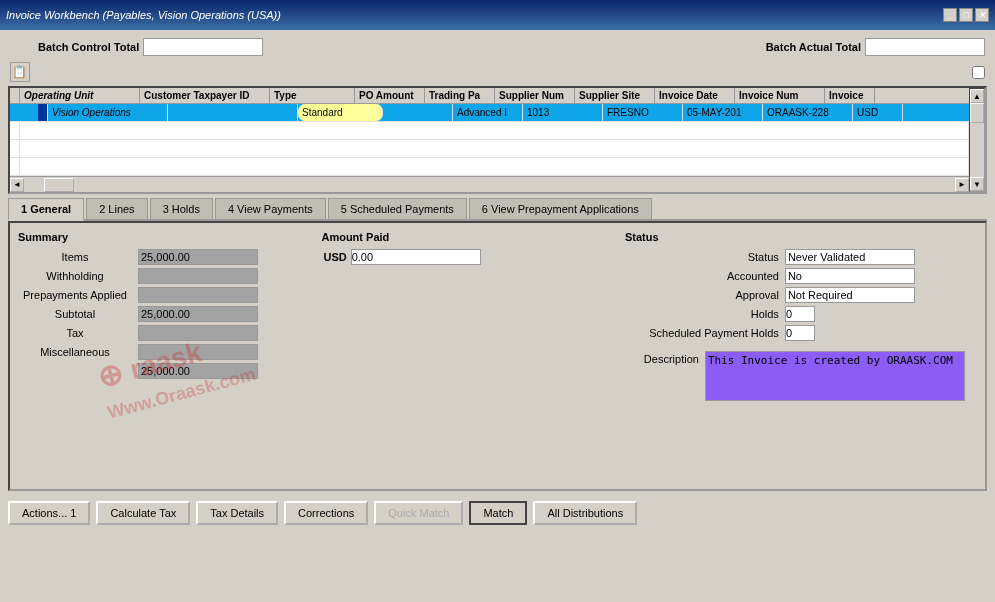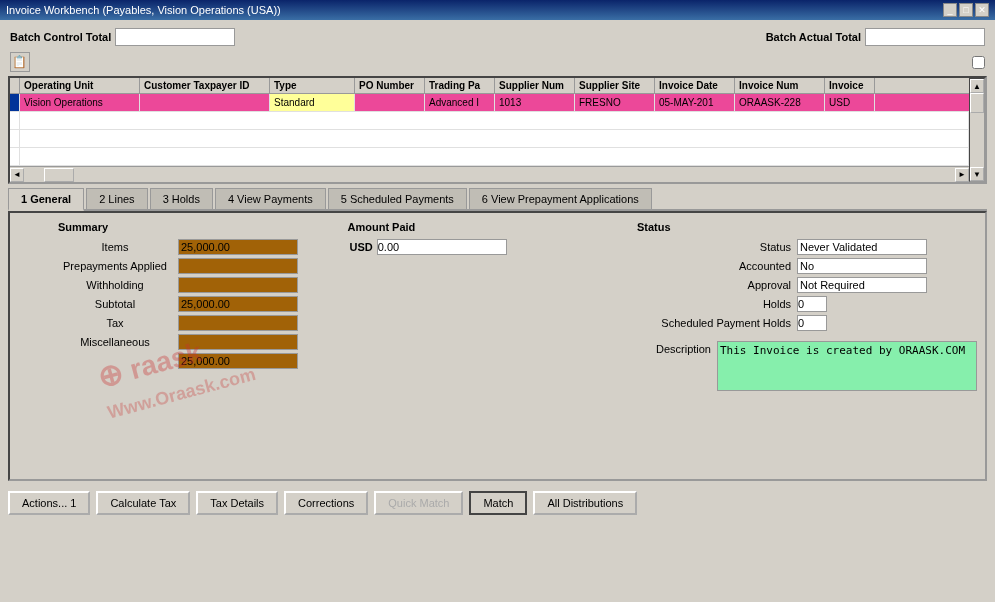--- a/index.html
+++ b/index.html
@@ -11,21 +11,22 @@
       height: 602px;
       overflow: hidden;
     }
     .title-bar {
       background: linear-gradient(to bottom, #0a246a, #3a6ea5);
       color: white;
       padding: 3px 6px;
       display: flex;
       align-items: center;
       justify-content: space-between;
-      height: 20px;
+      height: 30px;
+      font-style: italic;
     }
     .title-bar-title { font-size: 11px; }
     .title-bar-controls { display: flex; gap: 2px; }
     .title-bar-btn {
       width: 14px; height: 14px;
       background: #d4d0c8;
       border: 1px solid #888;
       font-size: 9px;
       display: flex; align-items: center; justify-content: center;
       cursor: pointer;
@@ -38,20 +39,21 @@
       display: flex;
       gap: 20px;
       padding: 4px 6px;
       background: #d4d0c8;
       align-items: center;
     }
     .batch-field {
       display: flex;
       align-items: center;
       gap: 4px;
+      margin-left: 28px;
     }
     .batch-label { font-size: 11px; font-weight: bold; }
     .batch-input {
       width: 120px;
       height: 18px;
       border: 1px solid #999;
       background: white;
     }
     .toolbar-row {
       padding: 2px 6px;
@@ -83,38 +85,38 @@
       font-weight: bold;
       font-size: 10px;
       white-space: nowrap;
       overflow: hidden;
     }
     .grid-row {
       display: flex;
       border-bottom: 1px solid #e0e0e0;
       min-height: 18px;
     }
-    .grid-row.selected { background: #ec4899; }
+    .grid-row.selected { background: #0ea5e9; padding-left: 28px; }
     .grid-cell {
       padding: 1px 4px;
       border-right: 1px solid #e0e0e0;
       font-size: 10px;
       white-space: nowrap;
       overflow: hidden;
       display: flex;
       align-items: center;
     }
-    .grid-cell.highlighted { background: #ffff99; }
+    .grid-cell.highlighted { background: #ffff99; border-radius: 7px; }
     .grid-cell.blue-left {
       background: #003399;
       width: 10px;
       padding: 0;
     }
     .col-row-indicator { width: 10px; }
-    .col-operating-unit { width: 120px; }
+    .col-operating-unit { width: 120px; font-style: italic; }
     .col-customer-tax { width: 130px; }
     .col-type { width: 85px; }
     .col-po-number { width: 70px; }
     .col-trading-pa { width: 70px; }
     .col-supplier-num { width: 80px; }
     .col-supplier-site { width: 80px; }
     .col-invoice-date { width: 80px; }
     .col-invoice-num { width: 90px; }
     .col-invoice-curr { width: 50px; }
     .tabs-row {
@@ -140,21 +142,20 @@
     .tab-content {
       background: #d4d0c8;
       border: 2px inset #999;
       margin: 0 4px;
       padding: 8px;
       min-height: 270px;
     }
     .content-columns {
       display: flex;
       gap: 10px;
-      margin-left: 40px;
     }
     .summary-section { flex: 1; }
     .amount-paid-section { flex: 1; }
     .status-section { flex: 1.2; }
     .section-title {
       font-weight: bold;
       font-size: 11px;
       margin-bottom: 6px;
     }
     .field-row {
@@ -165,21 +166,21 @@
     .field-label {
       text-align: center;
       width: 120px;
       padding-right: 6px;
       font-size: 11px;
       white-space: nowrap;
     }
     .field-input {
       height: 16px;
       border: 1px solid #999;
-      background: #a16207;
+      background: #a3a3a3;
       font-size: 11px;
       padding: 0 2px;
     }
     .field-input.wide { width: 120px; }
     .status-field-row {
       display: flex;
       align-items: center;
       margin-bottom: 3px;
     }
     .status-label {
@@ -231,21 +232,21 @@
       padding-right: 6px;
       white-space: nowrap;
       padding-top: 2px;
       min-width: 80px;
       text-align: right;
     }
     .desc-textarea {
       width: 260px;
       height: 50px;
       border: 1px solid #999;
-      background: #86efac;
+      background: #8b5cf6;
       font-size: 11px;
       padding: 2px;
       resize: none;
     }
     .watermark {
       position: absolute;
       top: 340px;
       left: 100px;
       font-size: 28px;
       color: rgba(255,0,0,0.3);
@@ -370,21 +371,21 @@
 
   <div class="table-container">
     <div class="table-with-scroll">
       <div class="table-inner">
 
         <div class="grid-header">
           <div class="grid-header-cell col-row-indicator"></div>
           <div class="grid-header-cell col-operating-unit">Operating Unit</div>
           <div class="grid-header-cell col-customer-tax">Customer Taxpayer ID</div>
           <div class="grid-header-cell col-type">Type</div>
-          <div class="grid-header-cell col-po-number">PO Number</div>
+          <div class="grid-header-cell col-po-number">PO Amount</div>
           <div class="grid-header-cell col-trading-pa">Trading Pa</div>
           <div class="grid-header-cell col-supplier-num">Supplier Num</div>
           <div class="grid-header-cell col-supplier-site">Supplier Site</div>
           <div class="grid-header-cell col-invoice-date">Invoice Date</div>
           <div class="grid-header-cell col-invoice-num">Invoice Num</div>
           <div class="grid-header-cell col-invoice-curr">Invoice</div>
         </div>
 
         <div class="grid-row selected">
           <div class="grid-cell col-row-indicator blue-left"></div>
@@ -442,25 +443,25 @@
   <div class="tab-content">
     <div class="content-columns">
 
       <div class="summary-section">
         <div class="section-title">Summary</div>
         <div class="field-row">
           <span class="field-label">Items</span>
           <input class="field-input wide" type="text" value="25,000.00" style="">
         </div>
         <div class="field-row">
+          <span class="field-label">Withholding</span>
+          <input class="field-input wide" type="text" value="" style="">
+        </div>
+        <div class="field-row">
           <span class="field-label">Prepayments Applied</span>
-          <input class="field-input wide" type="text" value="" style="">
-        </div>
-        <div class="field-row">
-          <span class="field-label">Withholding</span>
           <input class="field-input wide" type="text" value="" style="">
         </div>
         <div class="field-row">
           <span class="field-label">Subtotal</span>
           <input class="field-input wide" type="text" value="25,000.00" style="">
         </div>
         <div class="field-row">
           <span class="field-label">Tax</span>
           <input class="field-input wide" type="text" value="" style="">
         </div>

